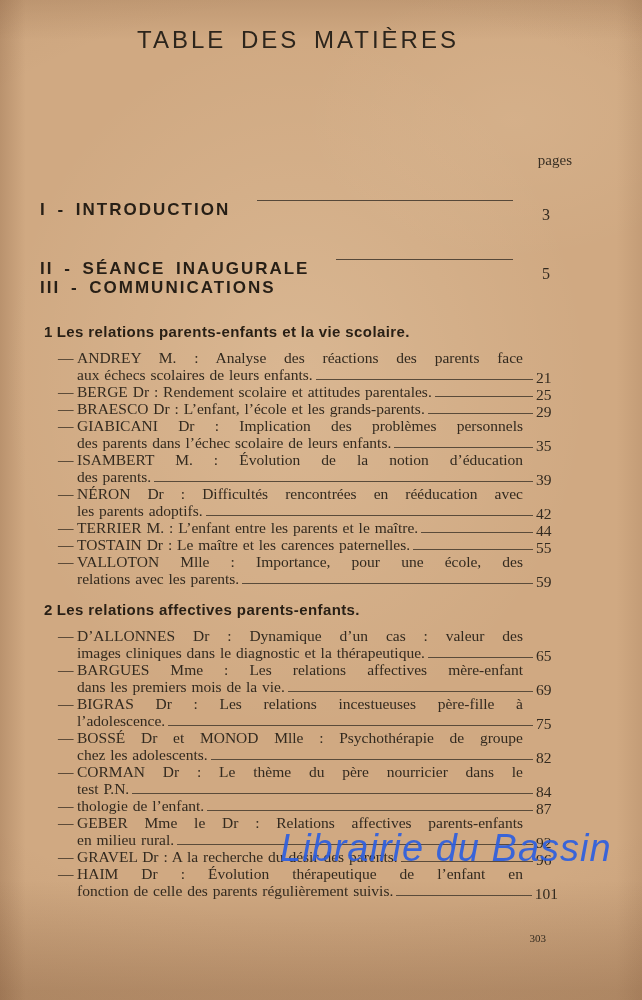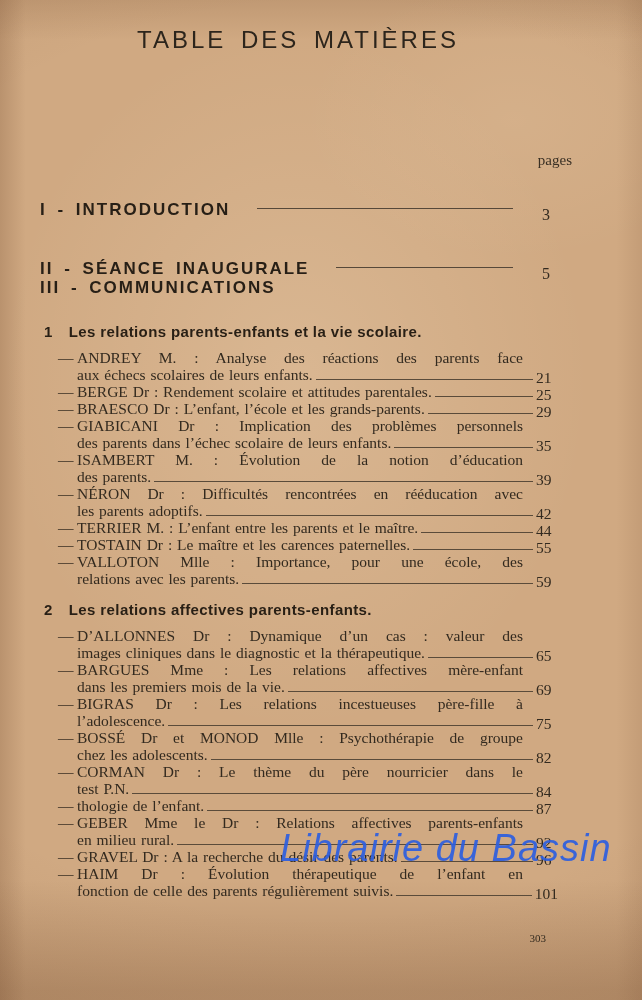--- a/index.html
+++ b/index.html
@@ -25,21 +25,21 @@
     font-size:24px;letter-spacing:3px;word-spacing:5px;
     color:#2c251c;
   }
   .pages-label{
     position:absolute;top:152px;left:56px;width:516px;
     text-align:right;font-size:15px;color:#3a3024;
   }
 
   .section-row{
     position:absolute;left:40px;width:518px;
-    display:flex;align-items:center;
+    display:flex;align-items:flex-start;
     font-family:"Liberation Sans", sans-serif;
     font-weight:bold;font-size:17px;line-height:20px;
     letter-spacing:2px;word-spacing:4px;color:#271f16;gap:21px;
   }
   .sec-1{top:200px;}
   .sec-2{top:240px;margin-top:19px;}
   .sec-3{top:278px;}
   .sec-leader{flex:1;border-bottom:1.4px solid #564839;margin:0 0 4px 6px;min-width:20px;}
   .sec-page{
     flex:0 0 24px;text-align:center;
@@ -51,21 +51,21 @@
   .groups{position:absolute;top:322px;left:44px;width:514px;}
   .group-heading{
     font-family:"Liberation Sans", sans-serif;
     font-weight:bold;font-size:15px;line-height:19px;
     letter-spacing:0.4px;color:#281f15;
     display:flex;
   }
   .group-heading + .toc-list{margin-top:8px;}
   .toc-list + .group-heading{margin-top:13px;}
   .group-number{flex:0 0 auto;}
-  .group-title{margin-left:16px;}
+  .group-title{margin-left:4px;}
 
   .toc-list{padding-left:33px;font-size:15.5px;line-height:17px;color:#332a1f;}
   .entry{position:relative;}
   .dash{position:absolute;left:-19px;top:0;line-height:17px;}
   .jline{
     text-align:justify;text-align-last:justify;
     padding-right:35px;word-spacing:1px;
   }
   .lline{display:flex;align-items:flex-end;word-spacing:1px;}
   .ltext{flex:0 0 auto;white-space:nowrap;}

